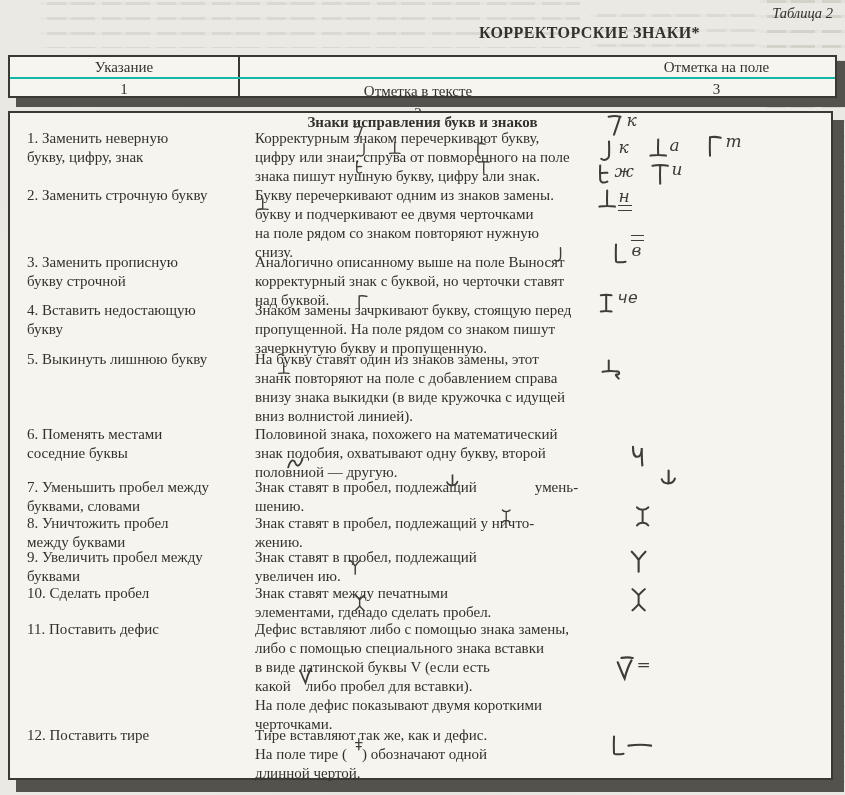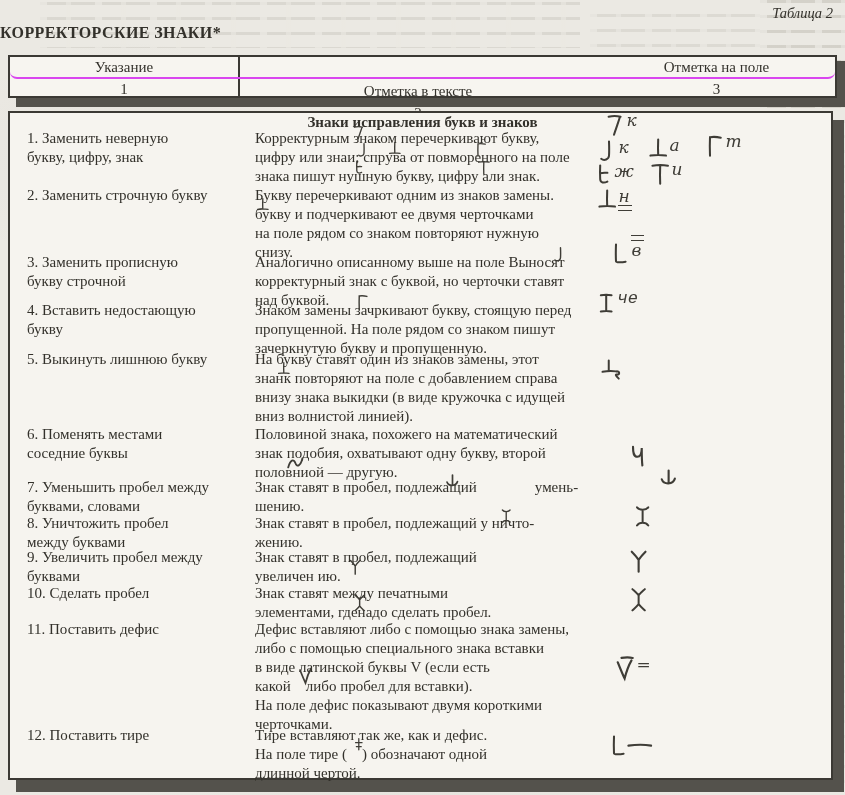--- a/index.html
+++ b/index.html
@@ -9,27 +9,27 @@
   .page::before{content:"";position:absolute;inset:0;pointer-events:none;
     background:
       radial-gradient(ellipse 300px 200px at 15% 20%, rgba(120,115,100,.06), transparent 60%),
       radial-gradient(ellipse 400px 300px at 85% 60%, rgba(120,115,100,.08), transparent 60%),
       radial-gradient(ellipse 500px 240px at 50% 95%, rgba(120,115,100,.05), transparent 60%);}
   .bleed{position:absolute;pointer-events:none;filter:blur(.7px);
     background:
       repeating-linear-gradient(90deg, rgba(235,233,227,.75) 0 7px, transparent 7px 26px, rgba(235,233,227,.6) 26px 31px, transparent 31px 55px),
       repeating-linear-gradient(180deg, rgba(142,138,126,.5) 0 2.6px, transparent 2.6px 15px);}
   .caption{position:absolute;top:5px;right:12px;font-style:italic;font-size:14.5px;}
-  .title{position:absolute;top:24px;left:0;width:700px;text-align:left;
+  .title{position:absolute;top:24px;left:0;width:700px;text-align:right;
     font-weight:bold;font-size:16px;letter-spacing:.4px;}
   
   .hdr{position:absolute;left:8px;top:55px;width:829px;height:43px;
     border:2px solid #3b3934;background:#f7f5f0;box-sizing:border-box;}
   .hdr .hrow{display:flex;height:21px;}
-  .hdr .hrow.first{border-bottom:2px solid #d946ef;height:20px;border-radius:7px;}
+  .hdr .hrow.first{border-bottom:2px solid #14b8a6;height:20px;}
   .hdr .hcell{box-sizing:border-box;text-align:center;font-size:15px;line-height:20px;}
   .hdr .c1{width:230px;border-right:2px solid #3b3934;}
   .hdr .c2{width:358px;border-right:2px solid #3b3934;margin-top:24px;}
   .hdr .c3{flex:1;text-align:center;}
   .shadow{position:absolute;background:#54524c;}
   
   .bodybox{position:absolute;left:8px;top:111px;width:825px;height:669px;
     border:2px solid #3b3934;background:#f6f4ef;box-sizing:border-box;}
   .section-title{position:absolute;left:0;top:114px;width:845px;text-align:center;
     font-weight:bold;font-size:15px;}

